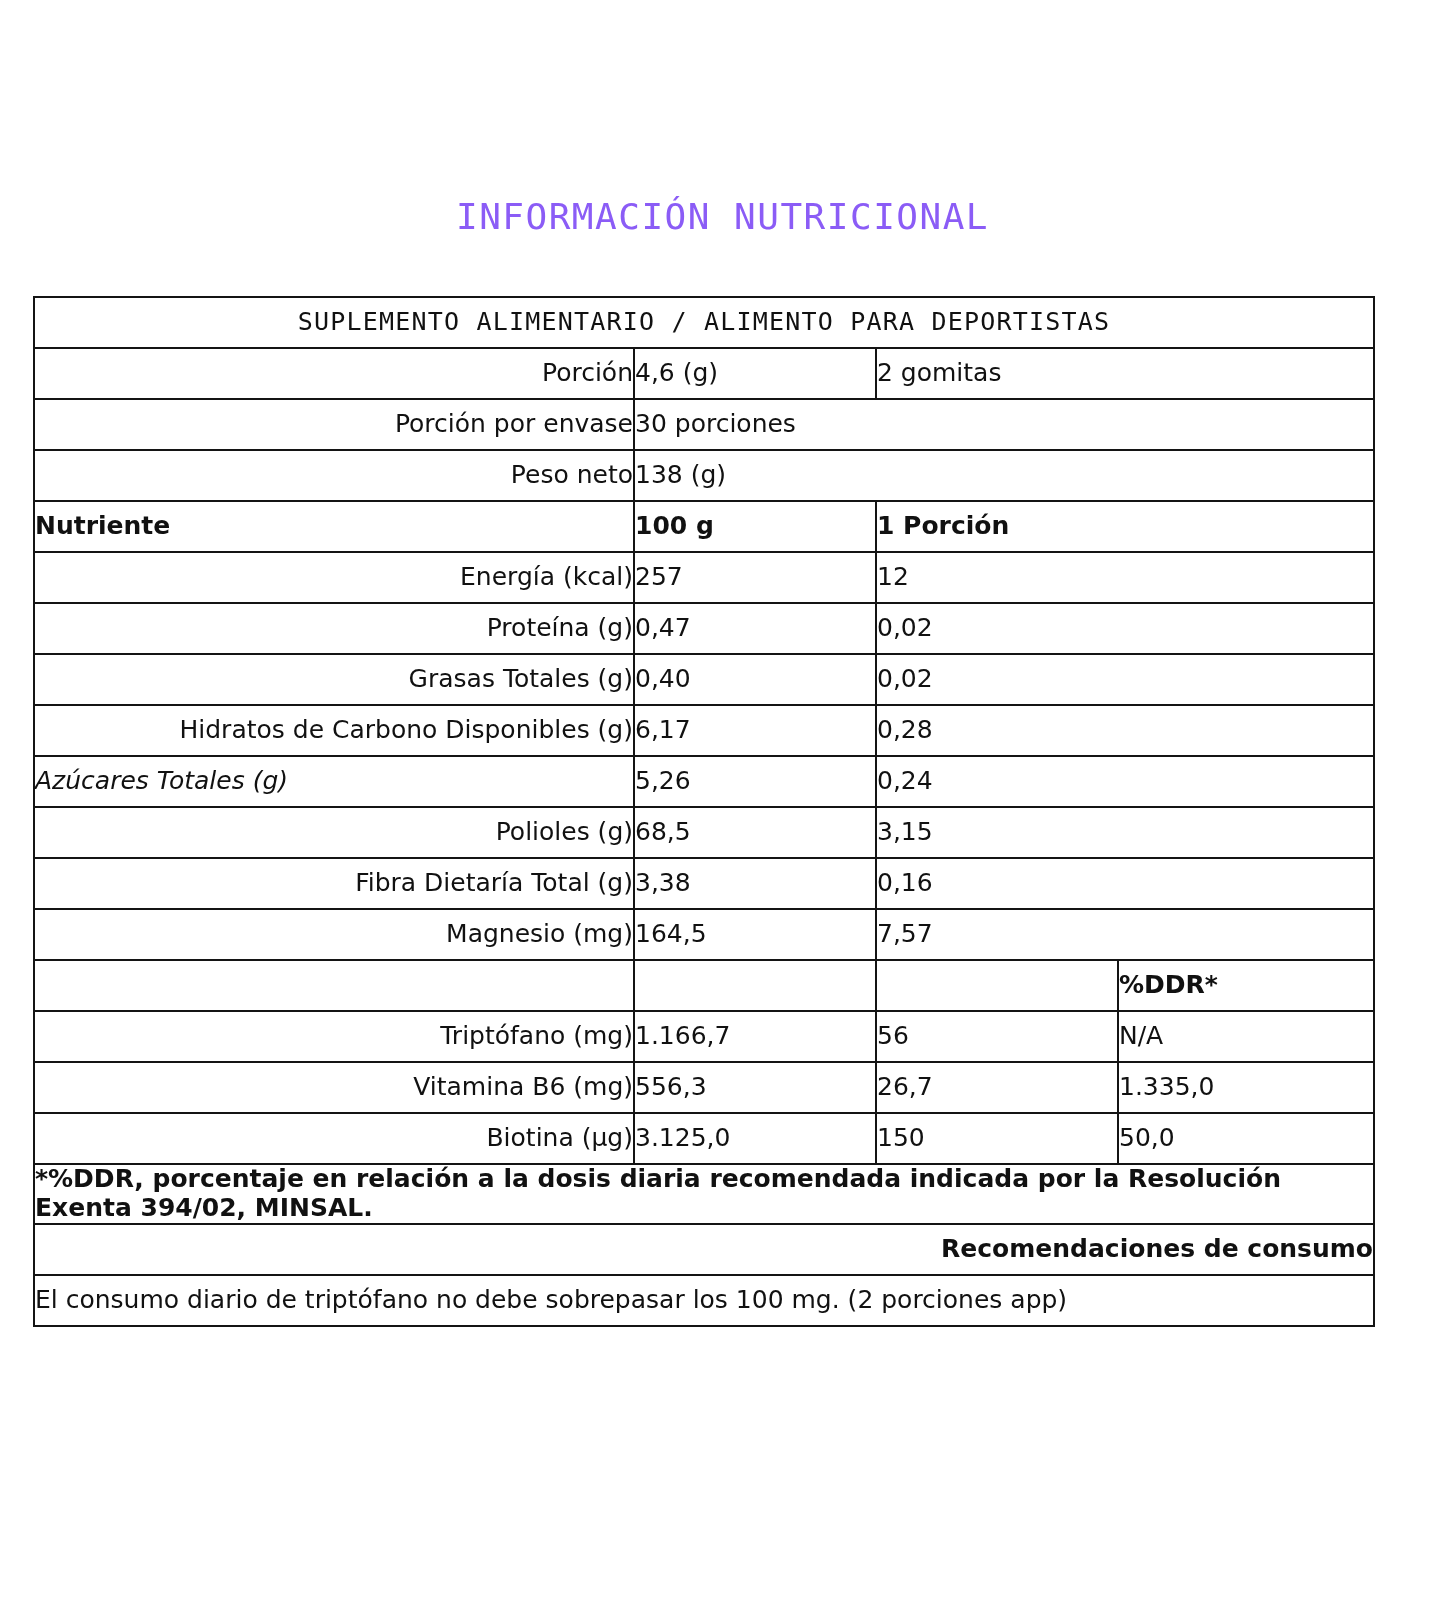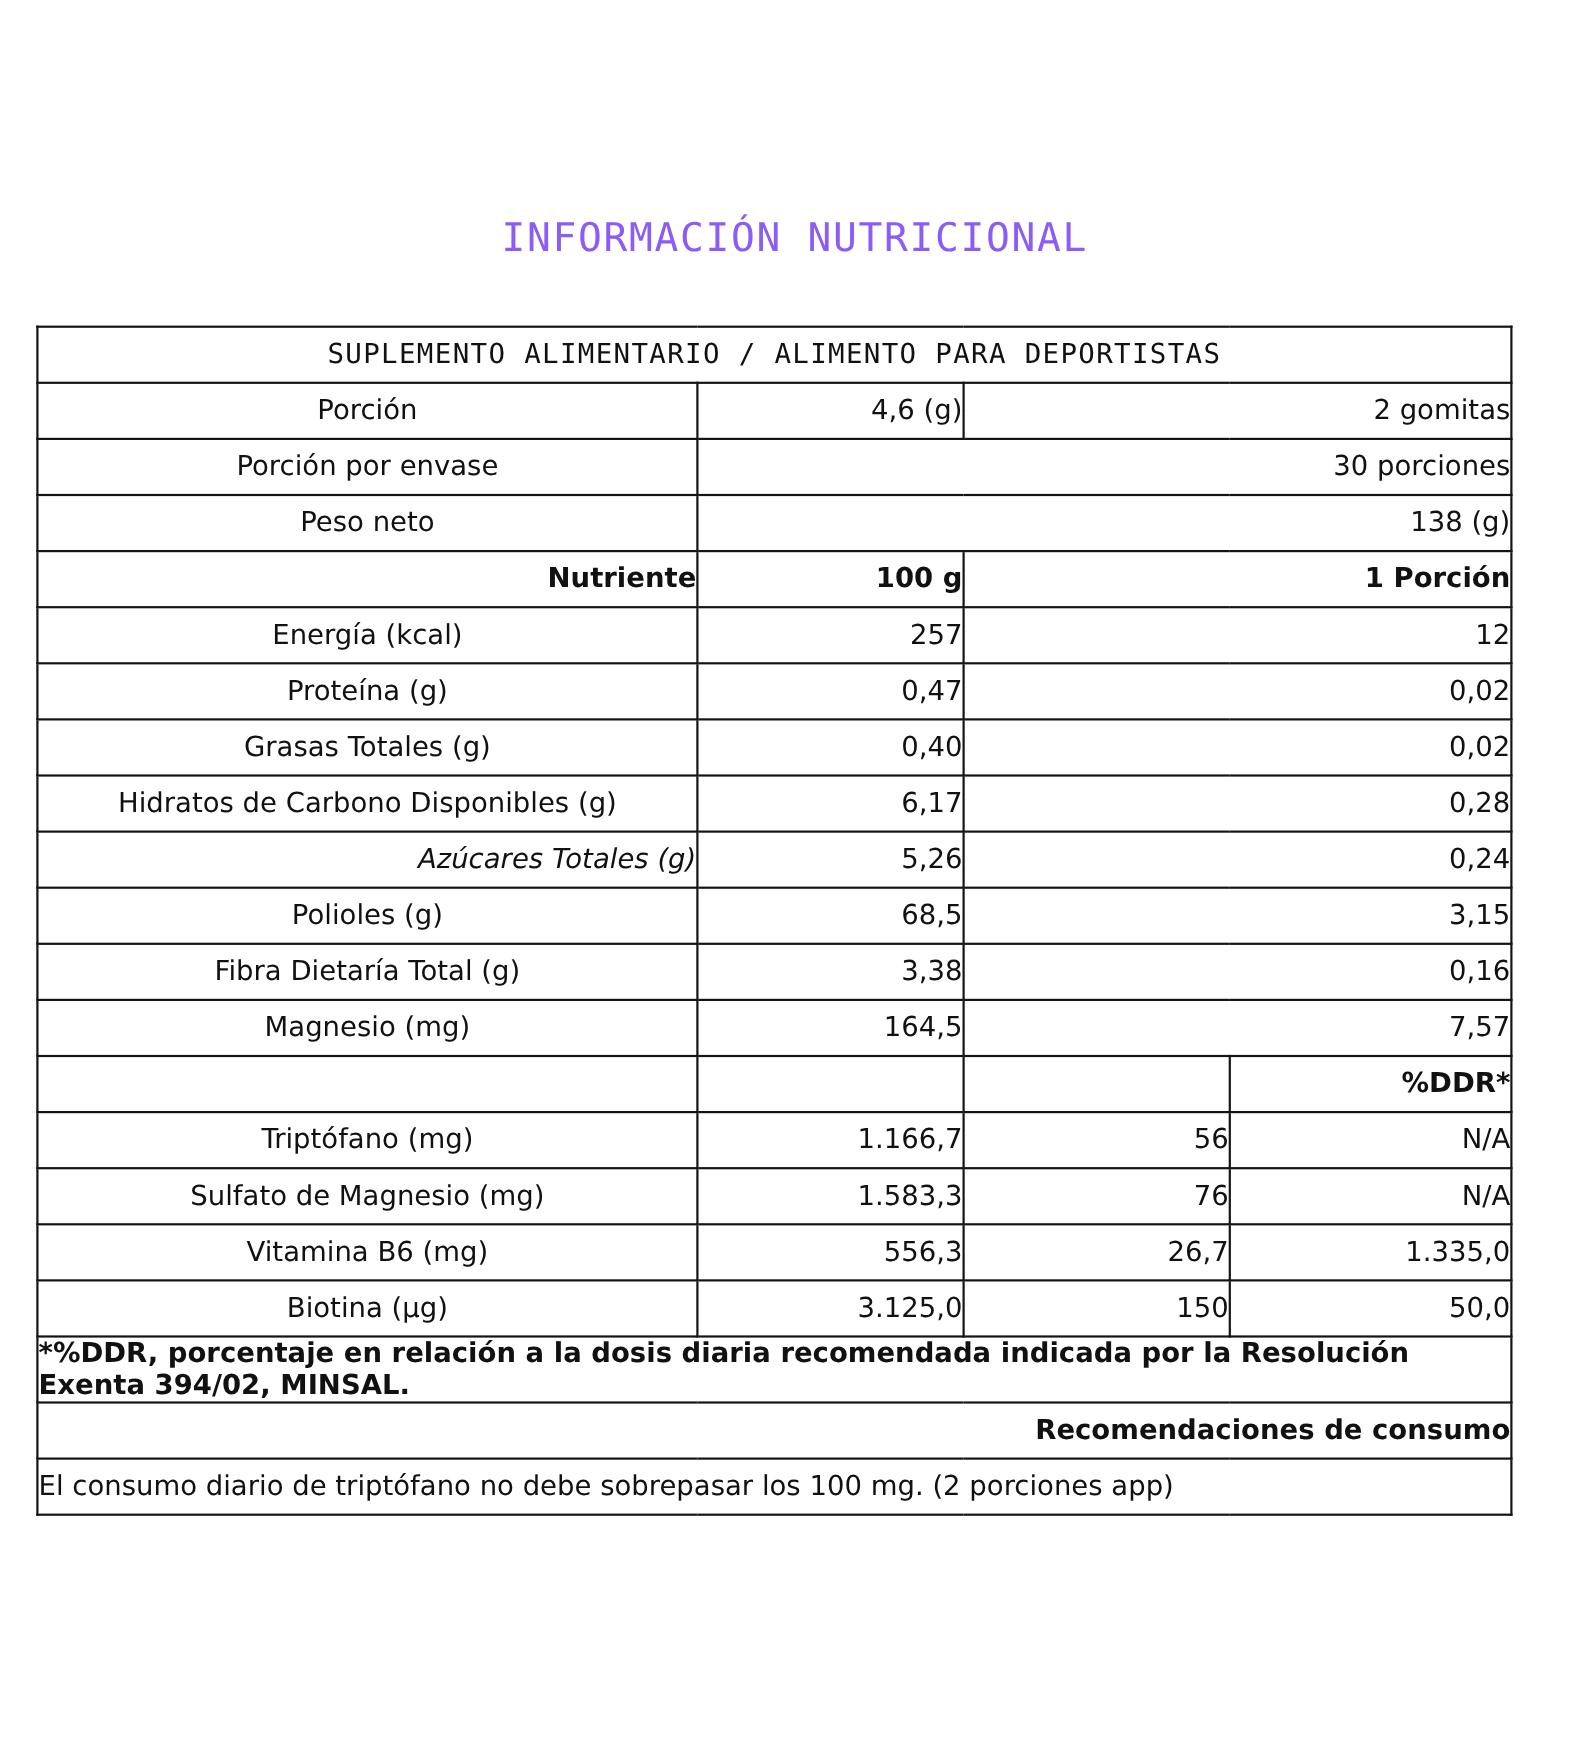--- a/index.html
+++ b/index.html
@@ -54,22 +54,22 @@
     border: 2px solid #141414;
     padding: 0;
     font-size: 25px;
     color: #111111;
     height: 49px;
     vertical-align: middle;
     line-height: 1.15;
   }
 
   
-  .cl { text-align: center; padding-left: 16px; }
-  .cc { text-align: right; }
+  .cl { text-align: right; padding-left: 16px; }
+  .cc { text-align: left; }
   .bold { font-weight: bold; }
   .ital { font-style: italic; }
 
   .banner {
     font-family: "DejaVu Sans Mono", monospace;
     font-size: 25px;
     letter-spacing: 1.2px;
     text-align: center;
     height: 56px;
     font-weight: normal;
@@ -198,26 +198,20 @@
           <td class="cc bold frame-r sep-top">%DDR*</td>
         </tr>
 
         <tr>
           <td class="cl frame-l">Triptófano (mg)</td>
           <td class="cc">1.166,7</td>
           <td class="cc">56</td>
           <td class="cc frame-r">N/A</td>
         </tr>
         <tr>
-          <td class="cl frame-l">Sulfato de Magnesio (mg)</td>
-          <td class="cc">1.583,3</td>
-          <td class="cc">76</td>
-          <td class="cc frame-r">N/A</td>
-        </tr>
-        <tr>
           <td class="cl frame-l">Vitamina B6 (mg)</td>
           <td class="cc">556,3</td>
           <td class="cc">26,7</td>
           <td class="cc frame-r">1.335,0</td>
         </tr>
         <tr>
           <td class="cl frame-l">Biotina (µg)</td>
           <td class="cc">3.125,0</td>
           <td class="cc">150</td>
           <td class="cc frame-r">50,0</td>

